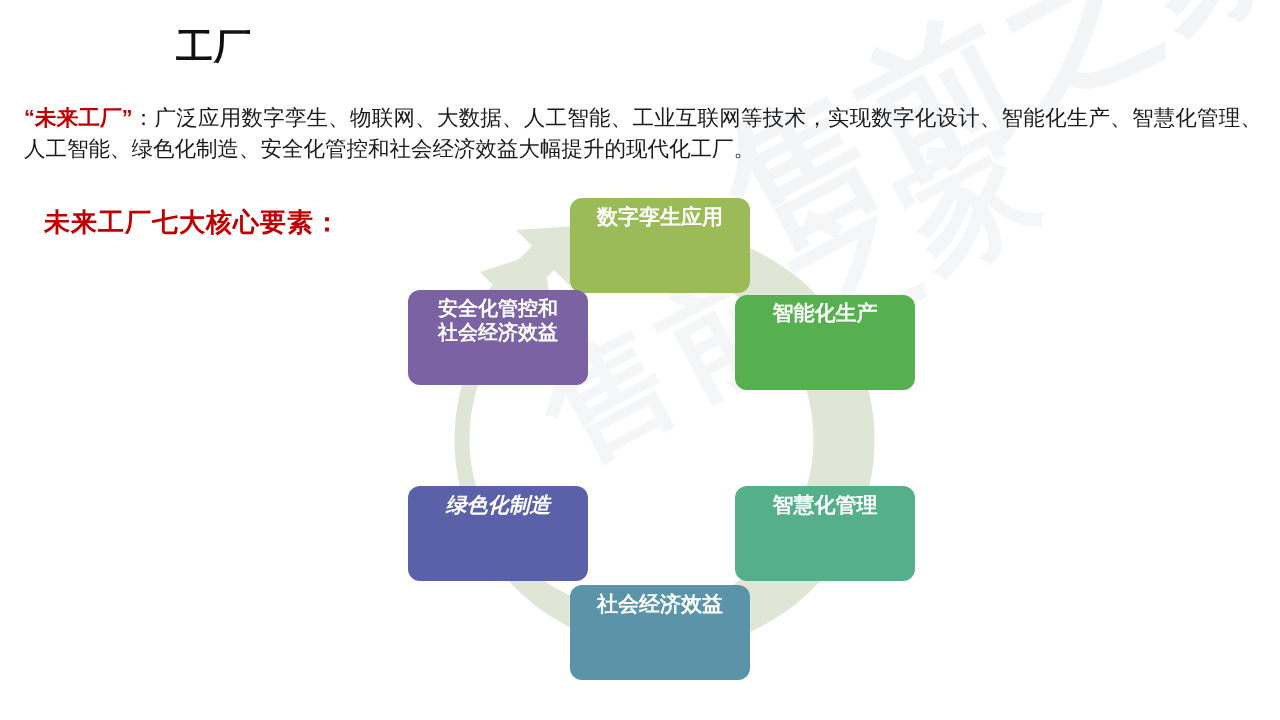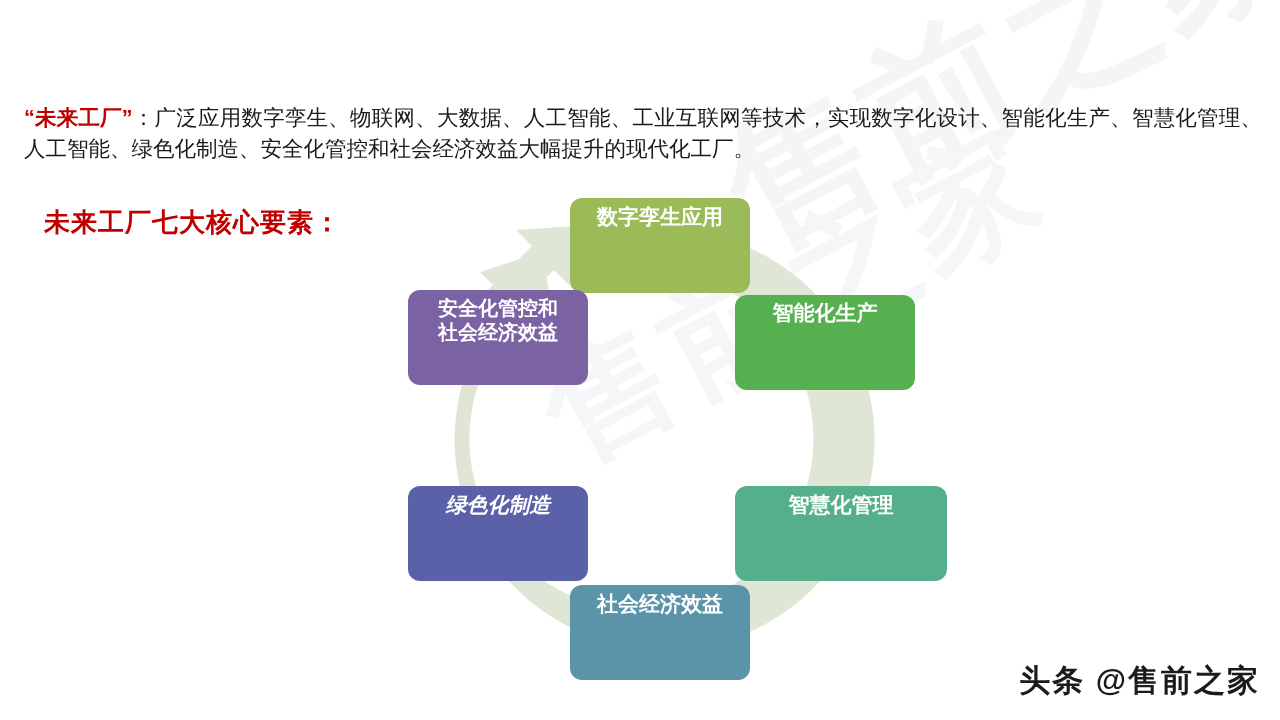--- a/index.html
+++ b/index.html
@@ -104,21 +104,21 @@
     justify-content: center;
     text-align: center;
     line-height: 1.22;
     box-sizing: border-box;
     padding: 6px 10px;
   }
 
   
   .node-0 { left: 190px; top:   8px; width: 180px; height:  95px; font-size: 21px; }
   .node-1 { left: 355px; top: 105px; width: 180px; height:  95px; font-size: 21px; }
-  .node-2 { left: 355px; top: 296px; width: 212px; height:  95px; font-size: 21px; }
+  .node-2 { left: 355px; top: 296px; width: 180px; height:  95px; font-size: 21px; }
   .node-3 { left: 190px; top: 395px; width: 180px; height:  95px; font-size: 21px; }
   .node-4 { left:  28px; top: 296px; width: 180px; height:  95px; font-size: 21px; font-style: italic; }
   .node-5 { left:  28px; top: 100px; width: 180px; height:  95px; font-size: 20px; }
 
   
   .footer-handle {
     position: absolute;
     right: 20px;
     bottom: 18px;
     font-size: 31px;
@@ -132,20 +132,21 @@
   }
 </style>
 </head>
 <body>
 
 <div id="slide">
 
   <div class="watermark wm-a">售前之家</div>
   <div class="watermark wm-b">售前之家</div>
 
+  <div class="slide-title">工厂</div>
 
   <div class="lead-paragraph">
     <span class="hl">“未来工厂”</span><span>：</span><span>广泛应用数字孪生、物联网、大数据、人工智能、工业互联网等技术，实现数字化设计、智能化生产、智慧化管理、人工智能、绿色化制造、安全化管控和社会经济效益大幅提升的现代化工厂。</span>
   </div>
 
   <div class="section-label">未来工厂七大核心要素：</div>
 
   <div class="cycle">
 
     <svg class="cycle-ring" viewBox="0 0 560 500">
@@ -193,18 +194,14 @@
     <div class="node node-4" style="background-color: rgb(91, 97, 168);">
       <span>绿色化制造</span>
     </div>
 
     <div class="node node-5" style="background-color: rgb(123, 98, 163);">
       <span>安全化管控和<br>社会经济效益</span>
     </div>
 
   </div>
 
-  <div class="footer-handle">
-    <span>头条</span>
-    <span class="at">@</span><span>售前之家</span>
-  </div>
 
 </div>
 
 </body></html>

